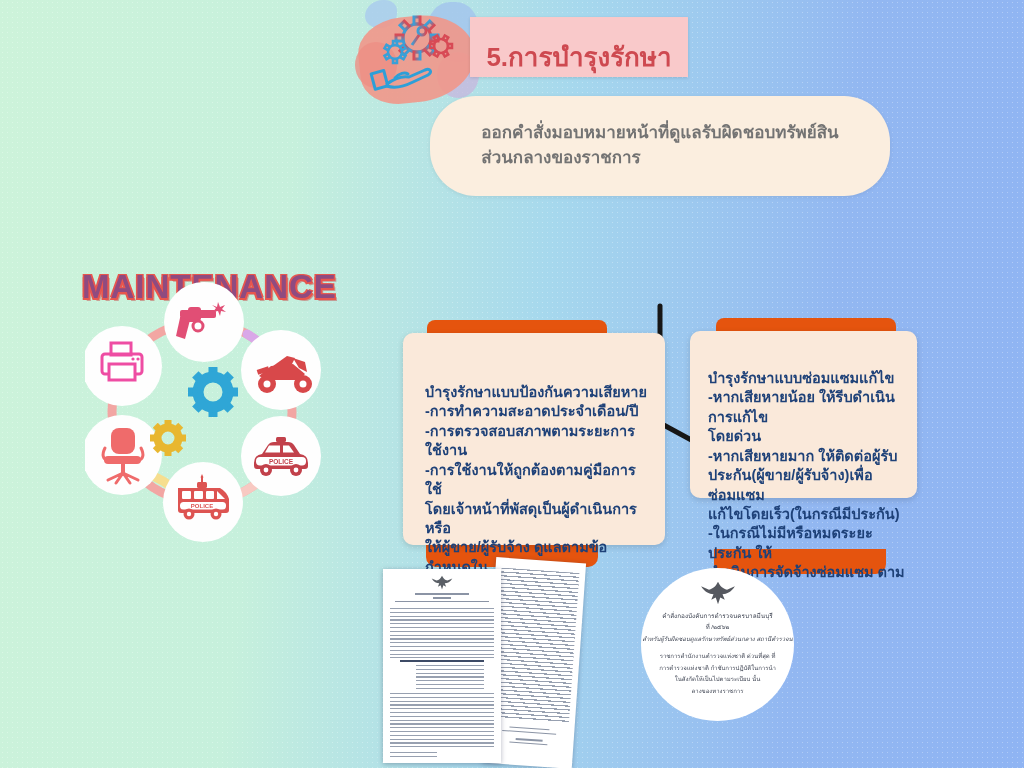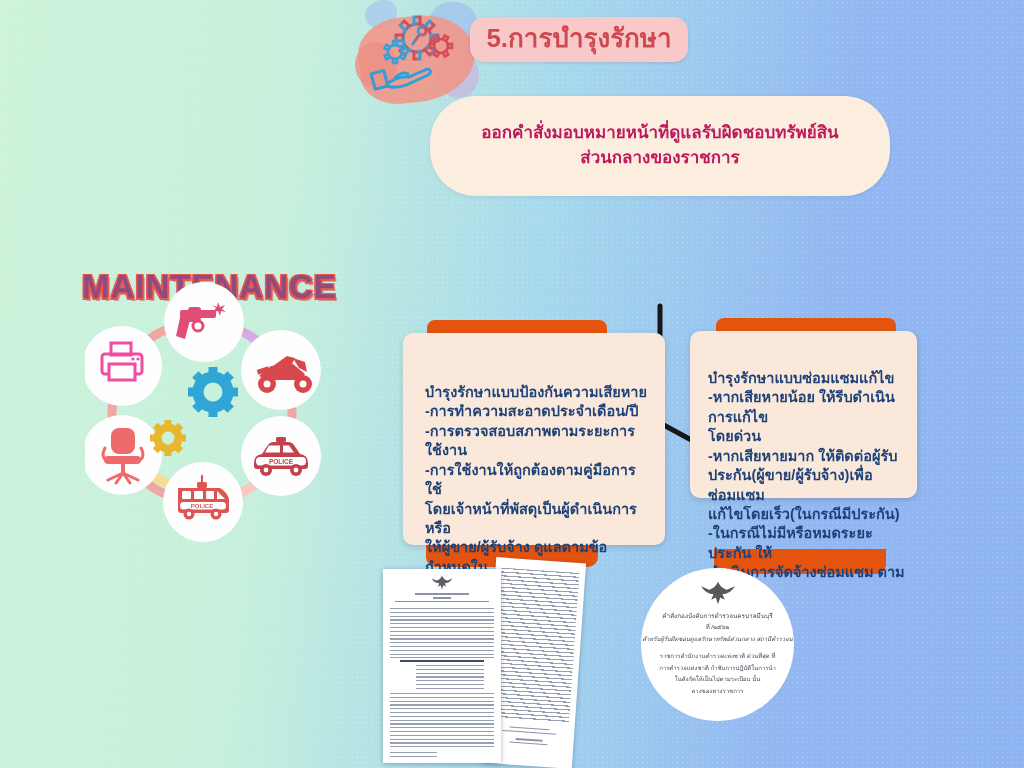--- a/index.html
+++ b/index.html
@@ -3,28 +3,28 @@
 <meta charset="utf-8">
 <style>
   html,body{margin:0;padding:0;}
   body{font-family:"Liberation Sans","DejaVu Sans",sans-serif;}
   #canvas{position:relative;width:1024px;height:768px;overflow:hidden;
     background:
       radial-gradient(rgba(255,255,255,.30) .8px, rgba(255,255,255,0) .9px) 0 0/5px 5px,
       linear-gradient(97deg,#cdf3da 0%,#c6f0dc 28%,#a6d8ed 52%,#92b7f1 78%,#8fb4f3 100%);}
   .abs{position:absolute;}
   
-  .badge{left:470px;top:17px;width:218px;height:45px;background:#F9C9CA;border-radius:14px;
-    display:flex;align-items:flex-start;justify-content:center;box-shadow:0 1px 3px rgba(0,0,0,.12);}
+  .badge{left:470px;top:17px;width:218px;height:60px;background:#F9C9CA;border-radius:0;
+    display:flex;align-items:flex-end;justify-content:center;box-shadow:0 1px 3px rgba(0,0,0,.12);}
   .badge span{color:#CE4950;font-weight:800;font-size:26px;}
   
   .blob{position:absolute;}
   
   .flowbox{background:#FBEEDF;border-radius:46px;display:flex;align-items:center;justify-content:center;
-    text-align:center;color:#be185d;font-weight:800;box-shadow:0 1px 4px rgba(0,0,0,.08);}
+    text-align:left;color:#737373;font-weight:800;box-shadow:0 1px 4px rgba(0,0,0,.08);}
   .flowbox span{white-space:pre-line;font-size:17px;line-height:1.45;}
   
   .tab{background:#E5540E;border-radius:8px 8px 0 0;}
   .bottombar{background:#E5540E;border-radius:0 0 10px 10px;}
   .card{background:#FAE9DA;border-radius:10px;box-shadow:0 2px 6px rgba(0,0,0,.15);}
   .cardtext{white-space:pre-line;color:#1E4178;font-weight:800;font-size:14.5px;line-height:1.34;}
   
   .maint{color:#8F4B80;font-size:33px;font-weight:800;letter-spacing:1px;
     text-shadow:-1.5px -1.5px 0 #E8564E,1.5px -1.5px 0 #E8564E,-1.5px 1.5px 0 #E8564E,1.5px 1.5px 0 #E8564E,2.5px 2.5px 0 rgba(200,60,60,.45);}
   

